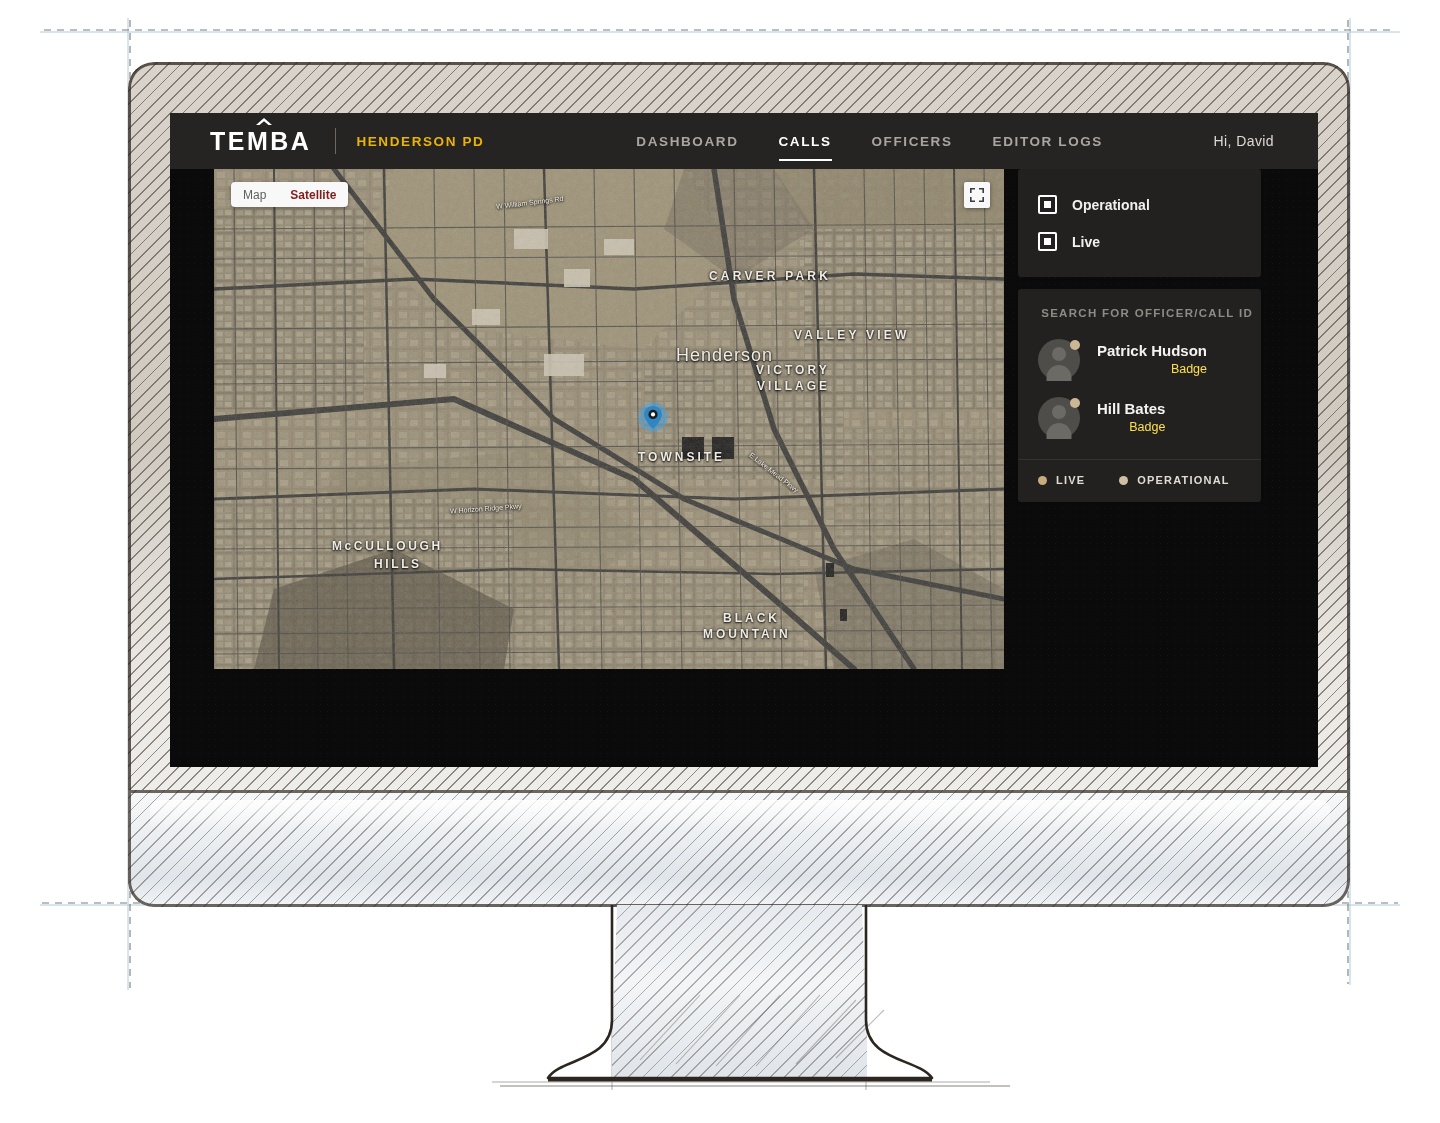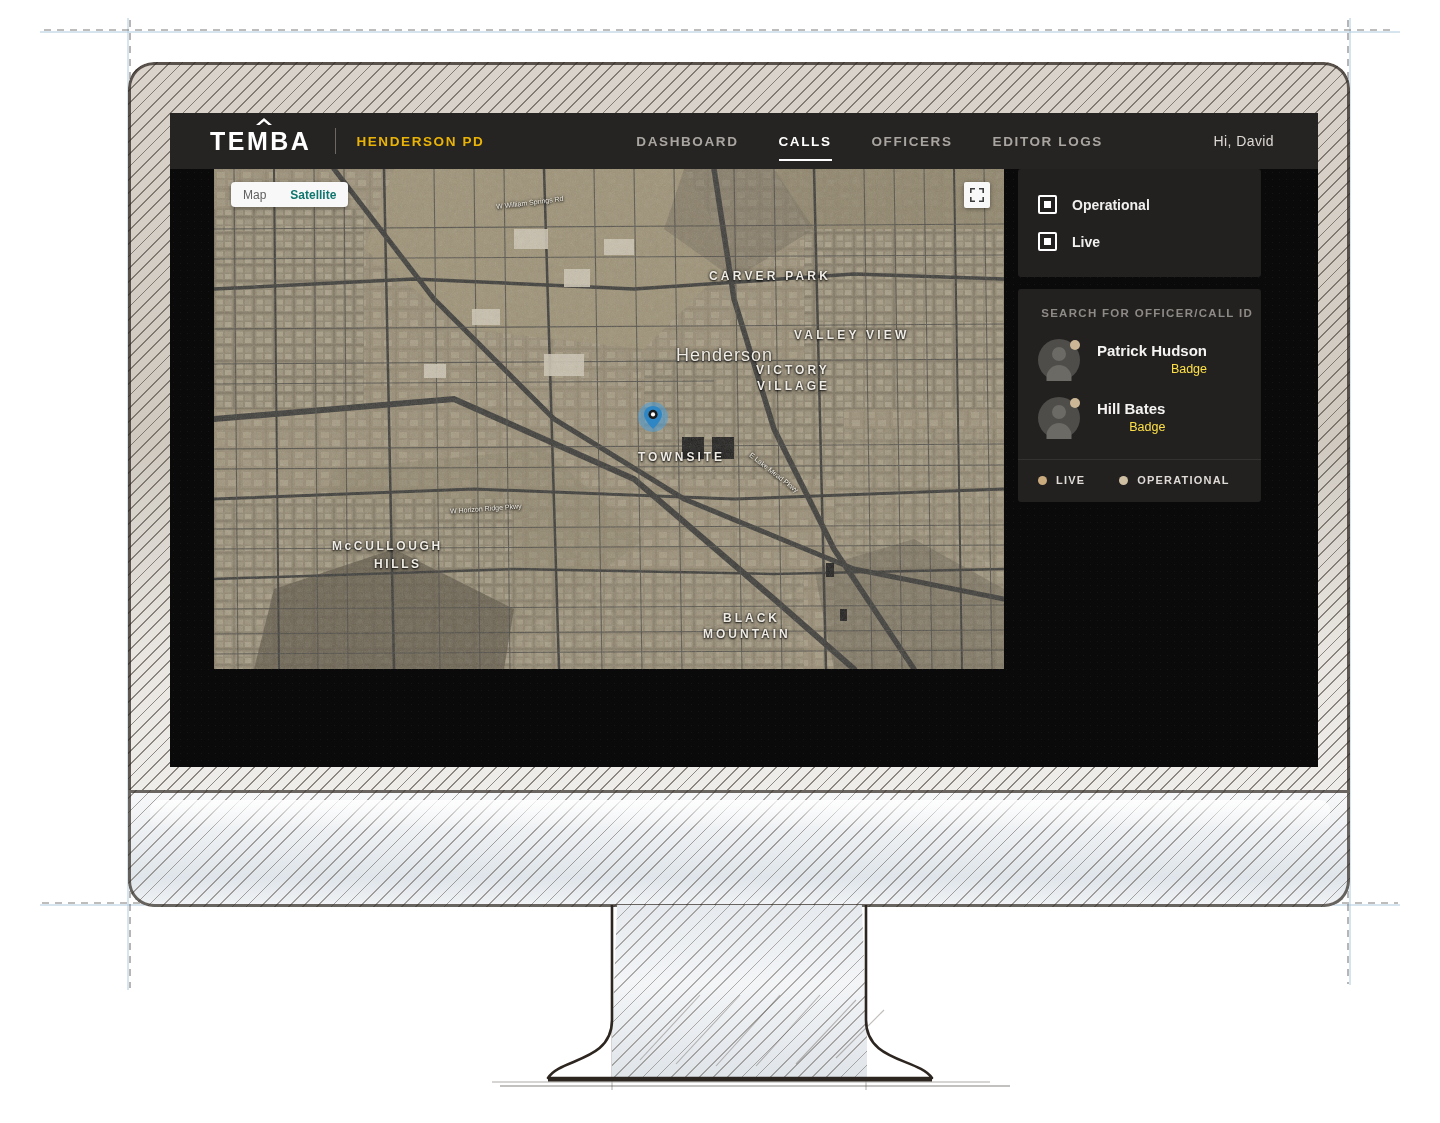--- a/index.html
+++ b/index.html
@@ -97,21 +97,21 @@
     white-space:nowrap;
   }
   .map-toggle{
     position:absolute;left:17px;top:13px;height:25px;display:flex;
     background:#f8f8f8;border-radius:4px;box-shadow:0 1px 4px rgba(0,0,0,.4);
     overflow:hidden;
   }
   .map-toggle div{
     display:flex;align-items:center;padding:0 12px;font-size:12px;color:#5f5f5f;cursor:pointer;
   }
-  .map-toggle div.active{color:#0f766e;font-weight:700;}
+  .map-toggle div.active{color:#7f1d1d;font-weight:700;}
   .map-fullscreen{
     position:absolute;right:14px;top:13px;width:26px;height:26px;background:#f8f8f8;
     border-radius:2px;box-shadow:0 1px 4px rgba(0,0,0,.4);
     display:flex;align-items:center;justify-content:center;cursor:pointer;
   }
   .marker{position:absolute;left:421px;top:230px;width:36px;height:36px;}
 
   
   .panel{position:absolute;left:848px;top:56px;width:243px;text-align:right;}
   .card{background:#232120;border-radius:3px;}

